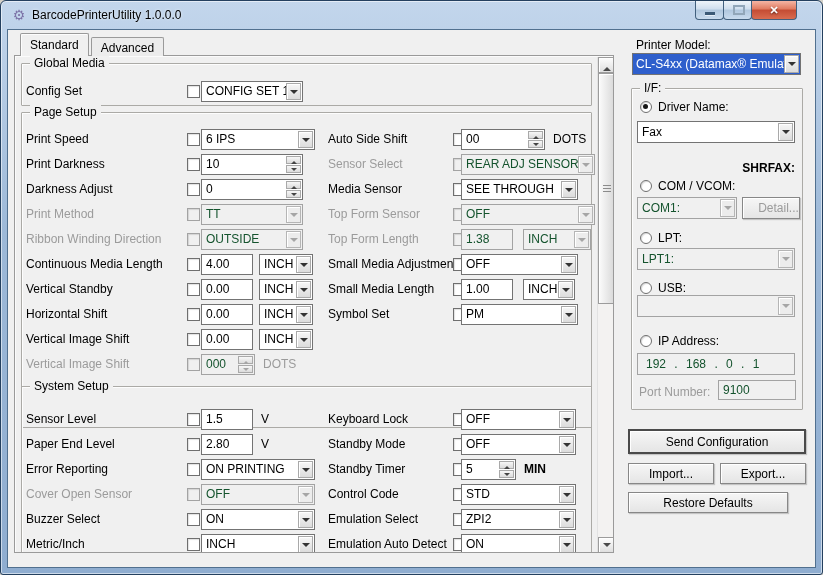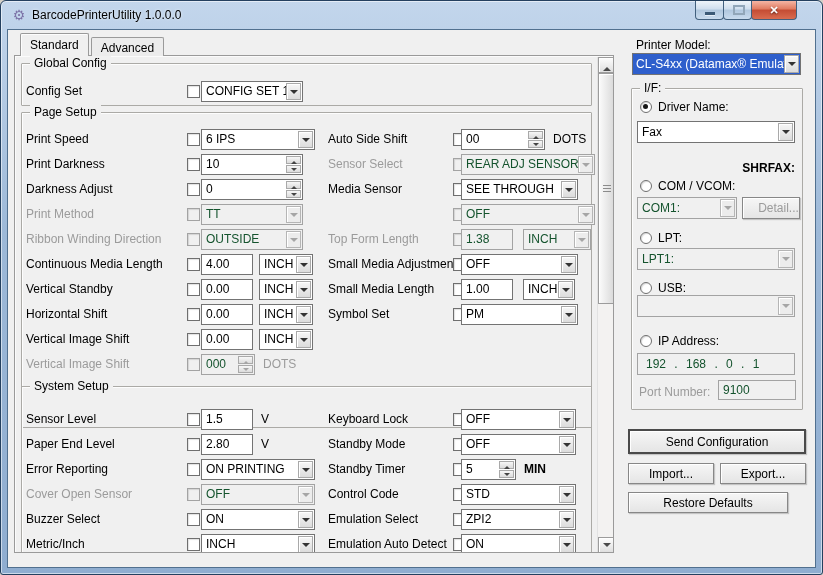--- a/index.html
+++ b/index.html
@@ -105,21 +105,21 @@
   </div>
 
   <div class="client">
     <div class="tabs">
       <div class="tab active">Standard</div>
       <div class="tab inactive">Advanced</div>
     </div>
 
     <div class="tabpage" id="tabpage">
       <div class="grp" style="left:6px;top:7px;width:571px;height:43px;">
-        <span class="grp-t">Global Config</span>
+        <span class="grp-t">Global Media</span>
       </div>
       <div class="grp" style="left:6px;top:56px;width:571px;height:316px;">
         <span class="grp-t">Page Setup</span>
       </div>
       <div class="grp" style="left:6px;top:330px;width:571px;height:175px;">
         <span class="grp-t">System Setup</span>
       </div>
       <div id="rows-host">
           <div class="row" style="top: 25px;">
             <span class="lbl" style="left: 11px;">Config Set</span>
@@ -203,20 +203,21 @@
             <span class="lbl" style="left: 313px;">Sensor Select</span>
             <span class="cbx" style="left: 438px;"></span>
             <div class="fld combo off" style="left: 446px; width: 134px;"><span class="val">REAR ADJ SENSOR</span><span class="arrow-btn"></span></div>
           </div>
           <div class="row" style="top: 123px;">
             <span class="lbl" style="left: 313px;">Media Sensor</span>
             <span class="cbx" style="left: 438px;"></span>
             <div class="fld combo" style="left: 446px; width: 117px;"><span class="val">SEE THROUGH</span><span class="arrow-btn"></span></div>
           </div>
           <div class="row disabled" style="top: 148px;">
+            <span class="lbl" style="left: 313px;">Top Form Sensor</span>
             <span class="cbx" style="left: 438px;"></span>
             <div class="fld combo off" style="left: 446px; width: 134px;"><span class="val">OFF</span><span class="arrow-btn"></span></div>
           </div>
           <div class="row disabled" style="top: 173px;">
             <span class="lbl" style="left: 313px;">Top Form Length</span>
             <span class="cbx" style="left: 438px;"></span>
             <div class="fld off" style="left: 446px; width: 52px;"><span class="val">1.38</span></div>
             <div class="fld combo off" style="left: 508px; width: 68px;"><span class="val">INCH</span><span class="arrow-btn"></span></div>
           </div>
           <div class="row" style="top: 198px;">

